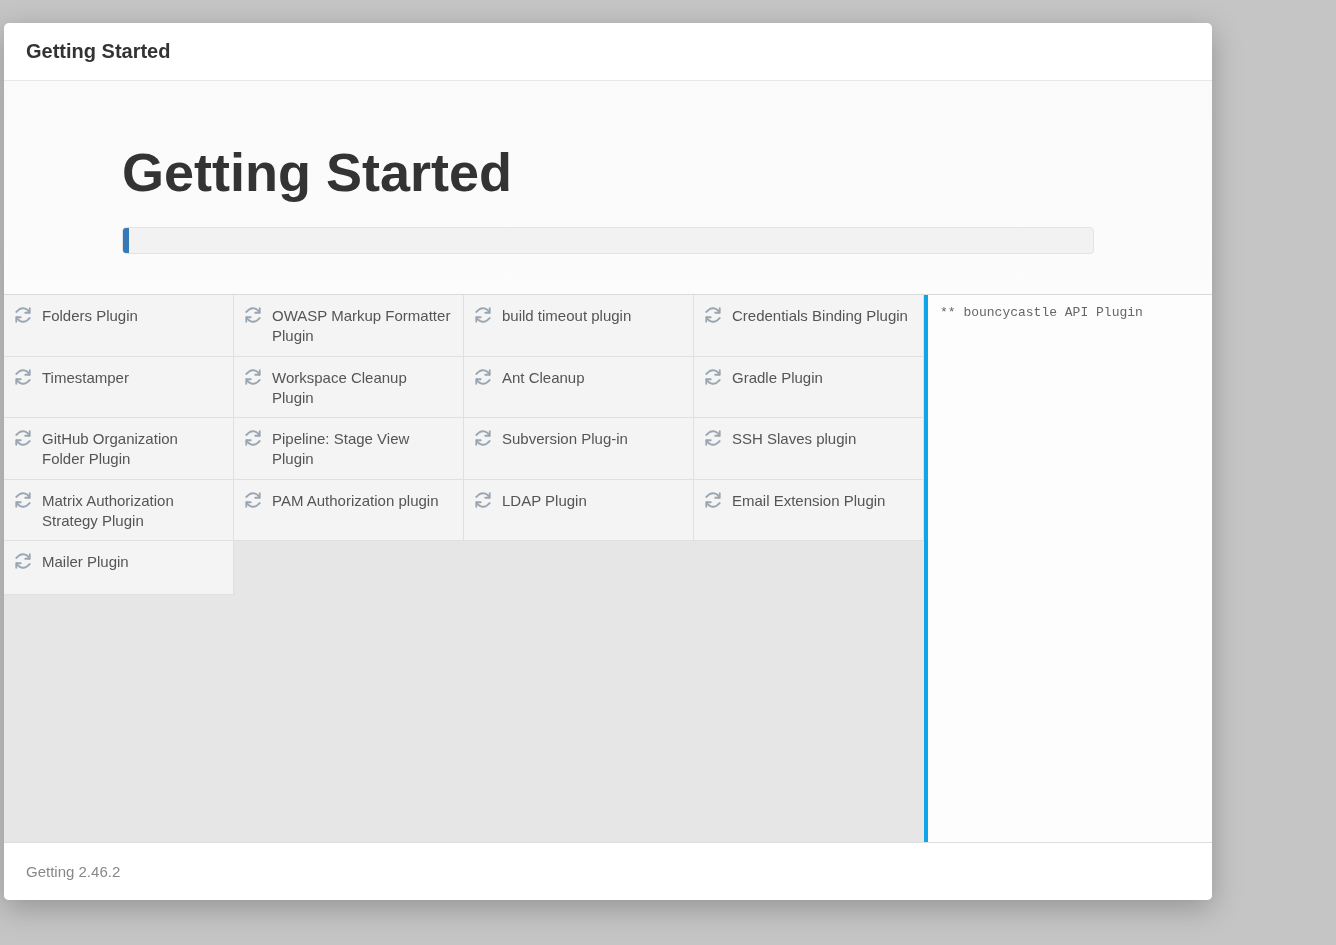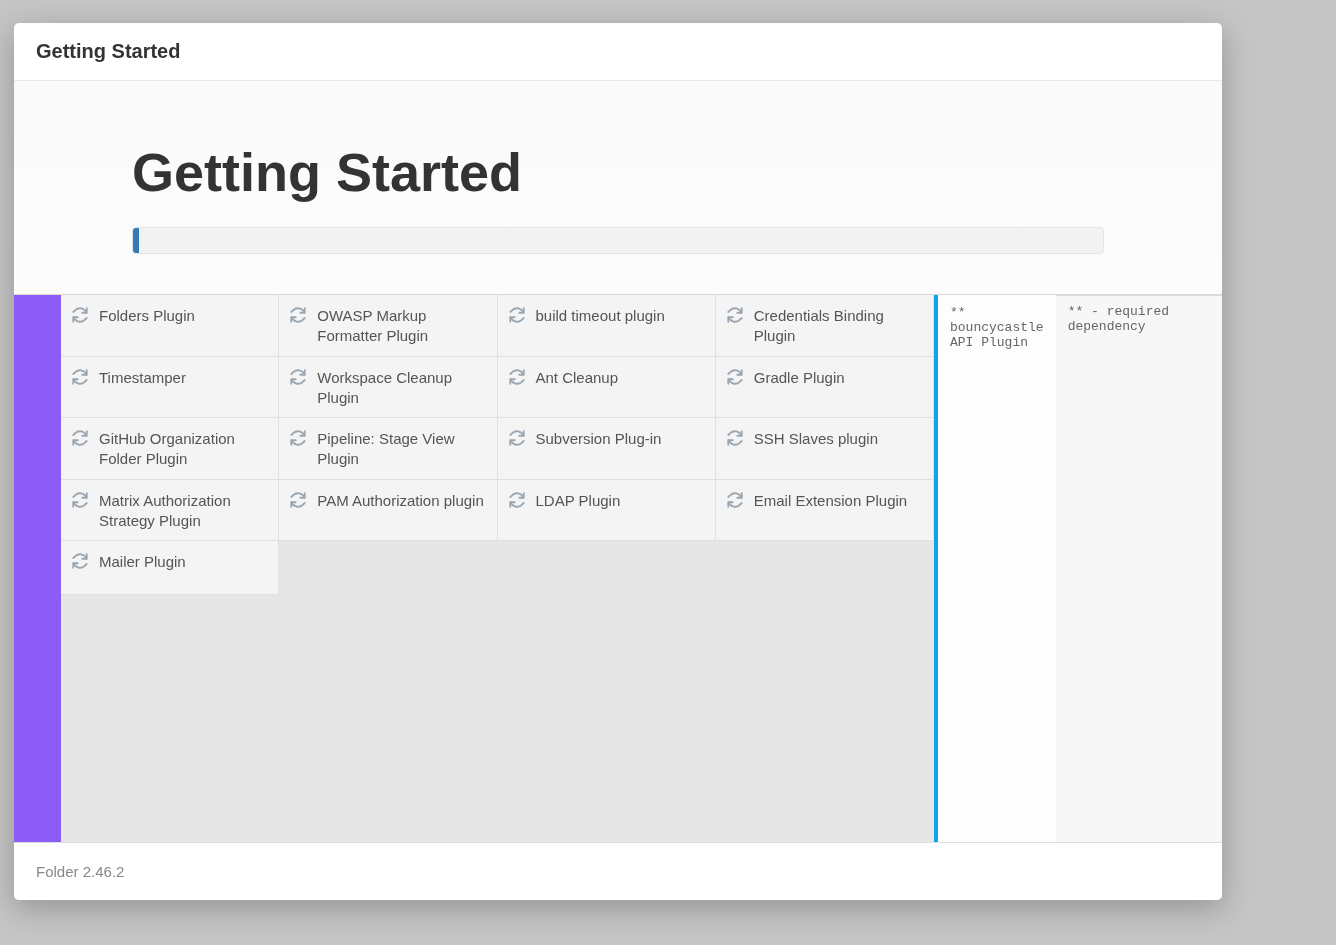--- a/index.html
+++ b/index.html
@@ -5,21 +5,21 @@
   * { box-sizing: border-box; }
   html, body {
     margin: 0; padding: 0;
     width: 1336px; height: 945px;
     background: #c5c5c5;
     font-family: "Helvetica Neue", Helvetica, Arial, sans-serif;
     color: #333;
   }
   .modal {
     position: absolute;
-    left: 14px; top: 23px;
+    left: 4px; top: 23px;
     width: 1208px; height: 877px;
     background: #fff;
     border-radius: 5px;
     box-shadow: 0 8px 30px rgba(0,0,0,0.25);
     display: flex;
     flex-direction: column;
     overflow: hidden;
   }
   .modal-header {
     padding: 17px 22px;
@@ -51,23 +51,22 @@
     overflow: hidden;
   }
   .progress-bar {
     height: 100%;
     background: #337ab7;
     width: 6px;
   }
   .body-area {
     flex: 1;
     display: flex;
-    background: #8b5cf6;
+    background: #fdba74;
     border-bottom: 1px solid #ddd;
-    padding-left: 47px;
   }
   .plugin-grid {
     flex: 1;
     display: grid;
     grid-template-columns: repeat(4, 1fr);
     grid-auto-rows: min-content;
     background: #e6e6e6;
   }
   .plugin-cell {
     display: flex;
@@ -319,21 +318,20 @@
               <path d="M3 21v-6h6"></path>
               <path d="M20.49 9A9 9 0 0 0 5.64 5.64L3 8"></path>
               <path d="M3.51 15A9 9 0 0 0 18.36 18.36L21 16"></path>
             </svg>
           </span>
           <span class="txt">Mailer Plugin</span>
         </div>
       </div>
     <div class="side-log">
       <div class="log-body">** bouncycastle API Plugin</div>
-      <div class="log-foot">** - required dependency</div>
     </div>
   </div>
 
   <div class="modal-footer">
-    <span>Folder 2.46.2</span>
+    <span>Getting 2.46.2</span>
   </div>
 
 </div>
 
 </body></html>

